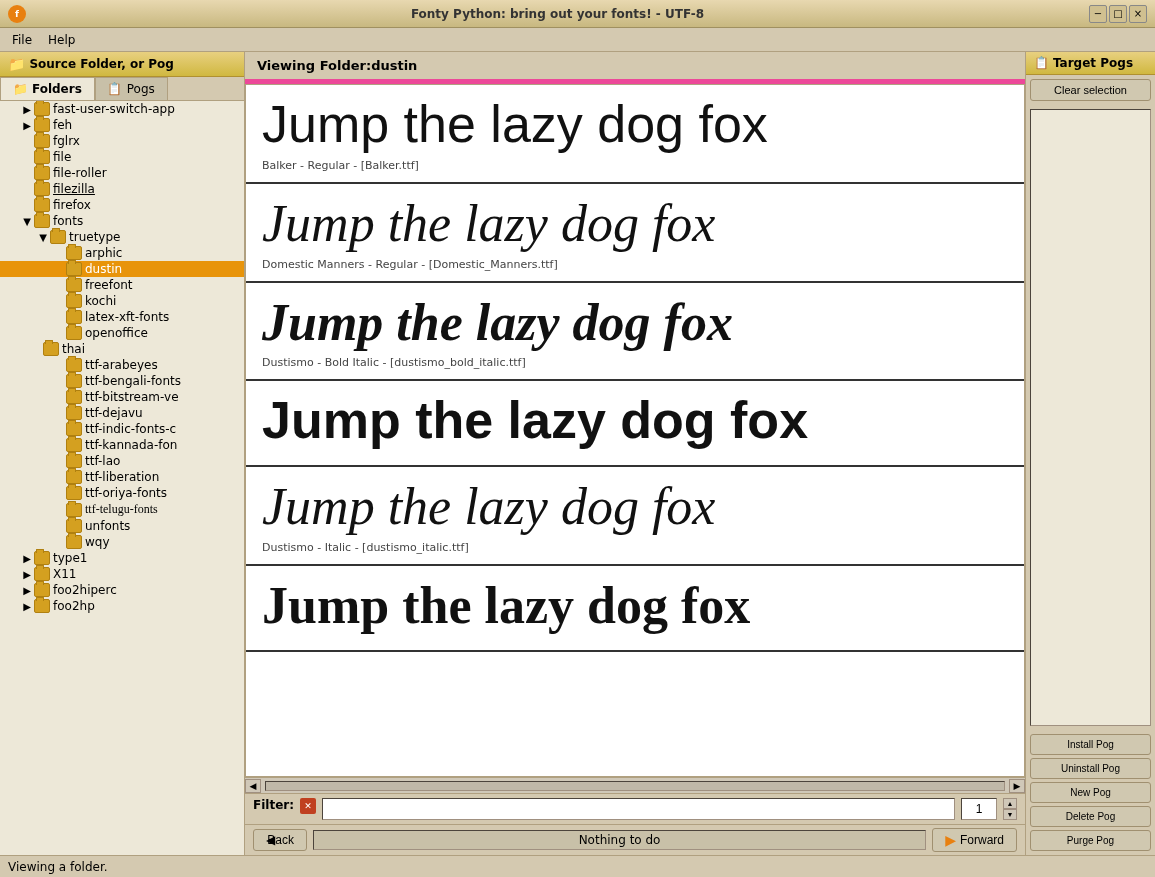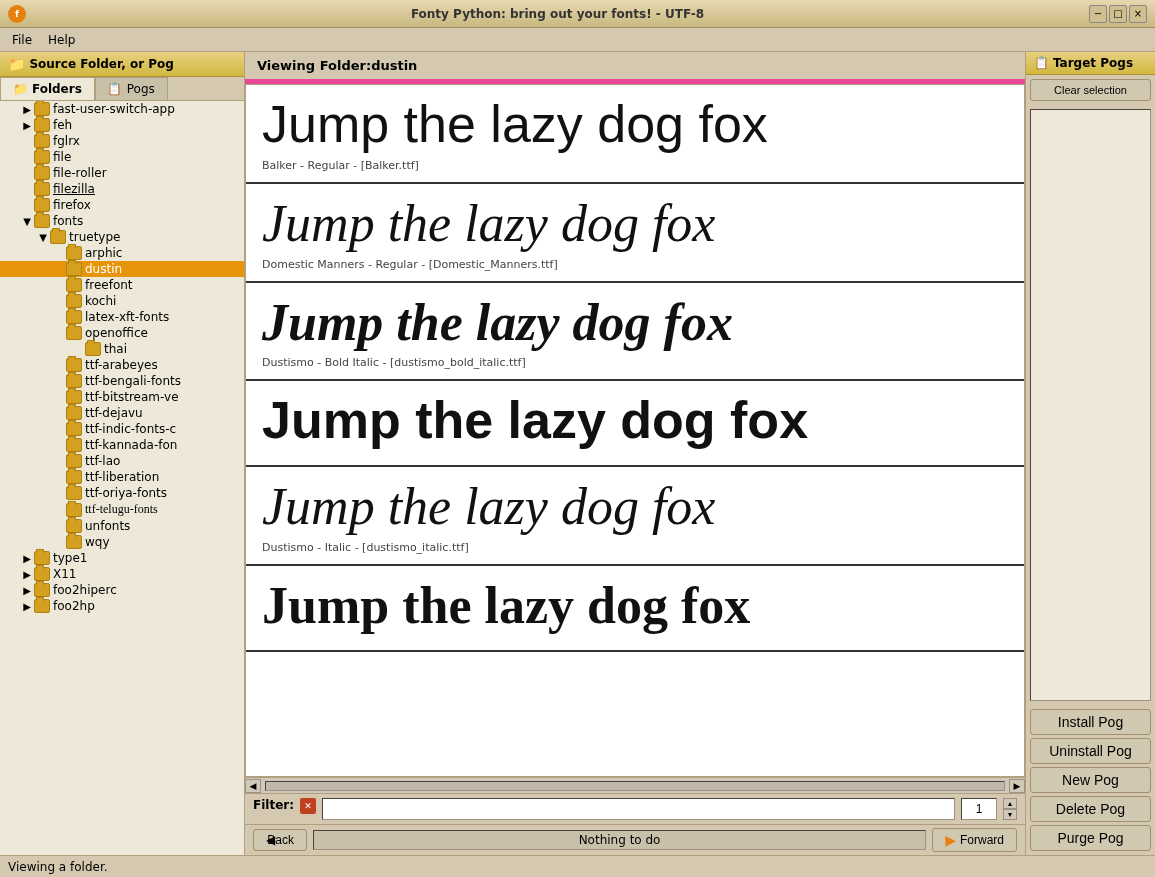--- a/index.html
+++ b/index.html
@@ -284,21 +284,21 @@
       flex-direction: column;
       gap: 3px;
       padding: 4px;
       margin-top: auto;
     }
     .right-btn {
       padding: 4px 8px;
       background: #d0c8b0;
       border: 1px solid #a09070;
       border-radius: 3px;
-      font-size: 14px;
+      font-size: 10px;
       cursor: pointer;
       text-align: center;
     }
     #statusbar {
       height: 22px;
       background: #d4c9b0;
       border-top: 1px solid #b0a080;
       display: flex; align-items: center;
       padding: 0 8px;
       font-size: 12px;
@@ -424,21 +424,21 @@
         <div class="tree-item" style="padding-left: 52px;">
       <span class="tree-arrow"></span>
       <span class="tree-folder-icon"></span>
       <span class="tree-label">latex-xft-fonts</span>
     </div>
         <div class="tree-item" style="padding-left: 52px;">
       <span class="tree-arrow"></span>
       <span class="tree-folder-icon"></span>
       <span class="tree-label">openoffice</span>
     </div>
-        <div class="tree-item" style="padding-left: 71px;">
+        <div class="tree-item" style="padding-left: 29px;">
       <span class="tree-arrow"></span>
       <span class="tree-folder-icon"></span>
       <span class="tree-label">thai</span>
     </div>
         <div class="tree-item" style="padding-left: 52px;">
       <span class="tree-arrow"></span>
       <span class="tree-folder-icon"></span>
       <span class="tree-label">ttf-arabeyes</span>
     </div>
         <div class="tree-item" style="padding-left: 52px;">

